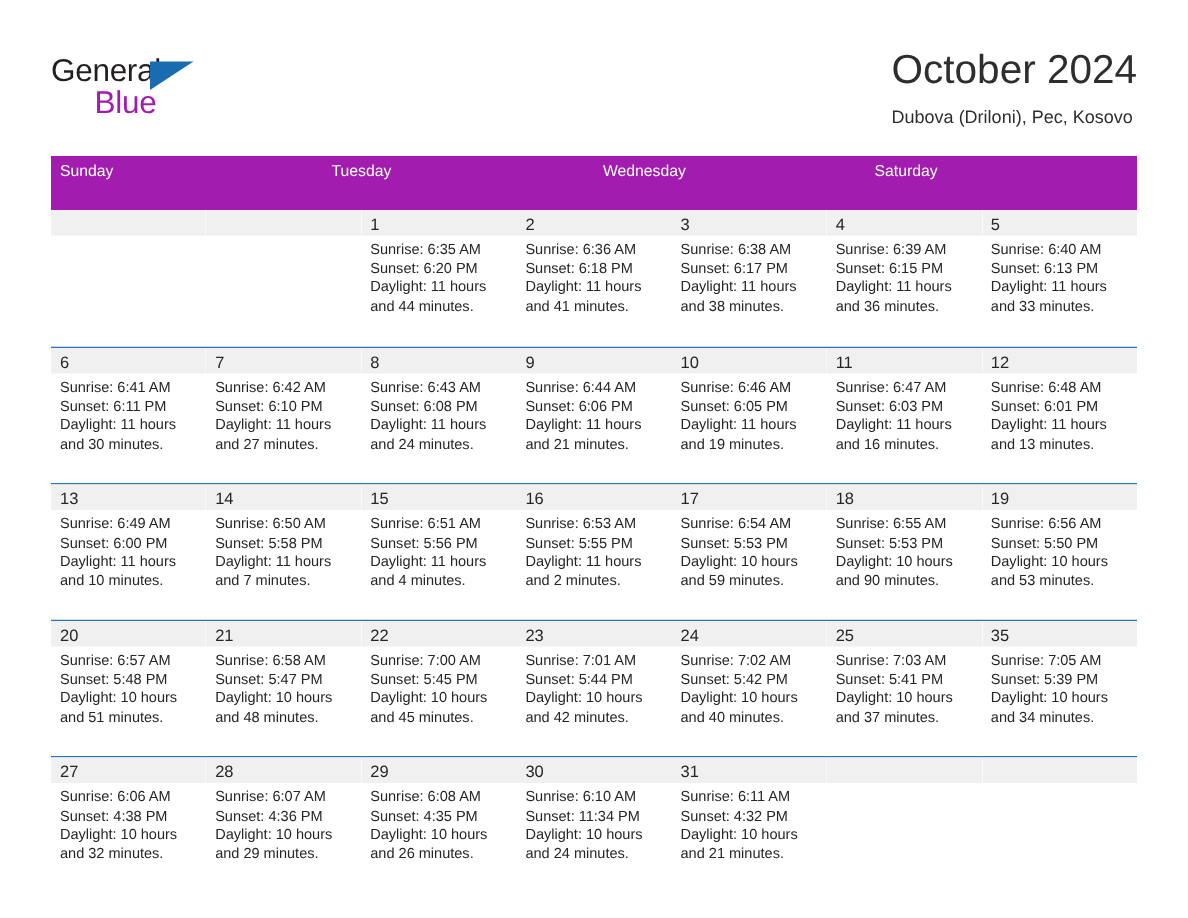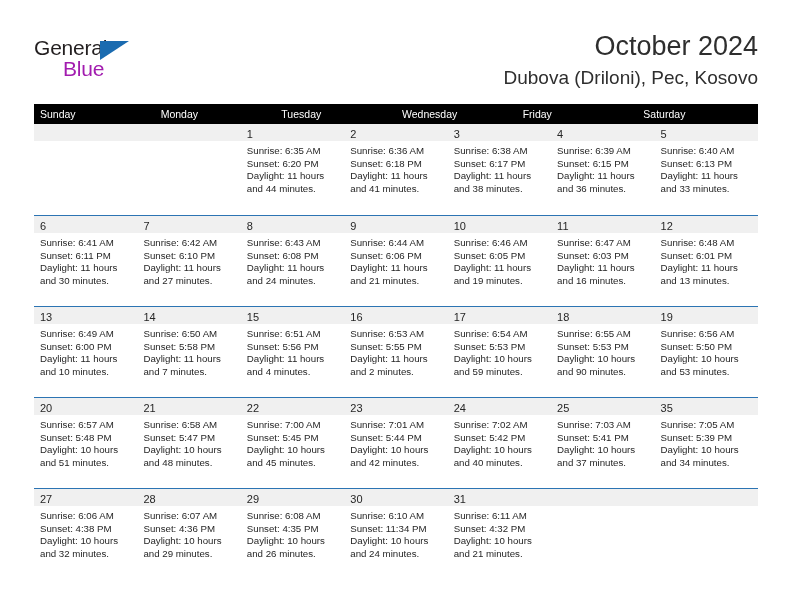--- a/index.html
+++ b/index.html
@@ -60,47 +60,46 @@
     top: 21px;
     font-size: 21px;
     letter-spacing: -0.2px;
     color: #a21caf;
   }
 
   .title-block {
     position: absolute;
     right: 34px;
     top: 30px;
-    text-align: right;
   }
   .cal-title {
     font-size: 27px;
     color: #2e2e2e;
     line-height: 32px;
     font-weight: normal;
     margin: 0;
   }
   .cal-subtitle {
-    font-size: 19px;
+    font-size: 12px;
     color: #2e2e2e;
     line-height: 20px;
     margin-top: 6px;
   }
 
   
   .grid {
     position: absolute;
     left: 34px;
     top: 104px;
     width: 724px;
   }
   .weekday-row {
     display: flex;
-    background: #000000;
-    height: 20px;
+    background: #a21caf;
+    height: 36px;
   }
   .weekday {
     flex: 1 1 0;
     color: #ffffff;
     font-size: 10.5px;
     line-height: 20px;
     padding-left: 6px;
     box-sizing: border-box;
     overflow: hidden;
     white-space: nowrap;
@@ -159,24 +158,22 @@
     <div class="title-block">
       <div class="cal-title">October 2024</div>
       <div class="cal-subtitle">Dubova (Driloni), Pec, Kosovo</div>
     </div>
 
   </div>
 
   <div class="grid">
     <div class="weekday-row">
         <div class="weekday">Sunday</div>
-        <div class="weekday">Monday</div>
         <div class="weekday">Tuesday</div>
         <div class="weekday">Wednesday</div>
-        <div class="weekday">Friday</div>
         <div class="weekday">Saturday</div>
       </div>
     <div>
         <div class="week first">
           <div class="cell empty">
             <div class="daynum-band"><span class="daynum"></span></div>
             <div class="cell-body"></div>
           </div>
           <div class="cell empty">
             <div class="daynum-band"><span class="daynum"></span></div>

